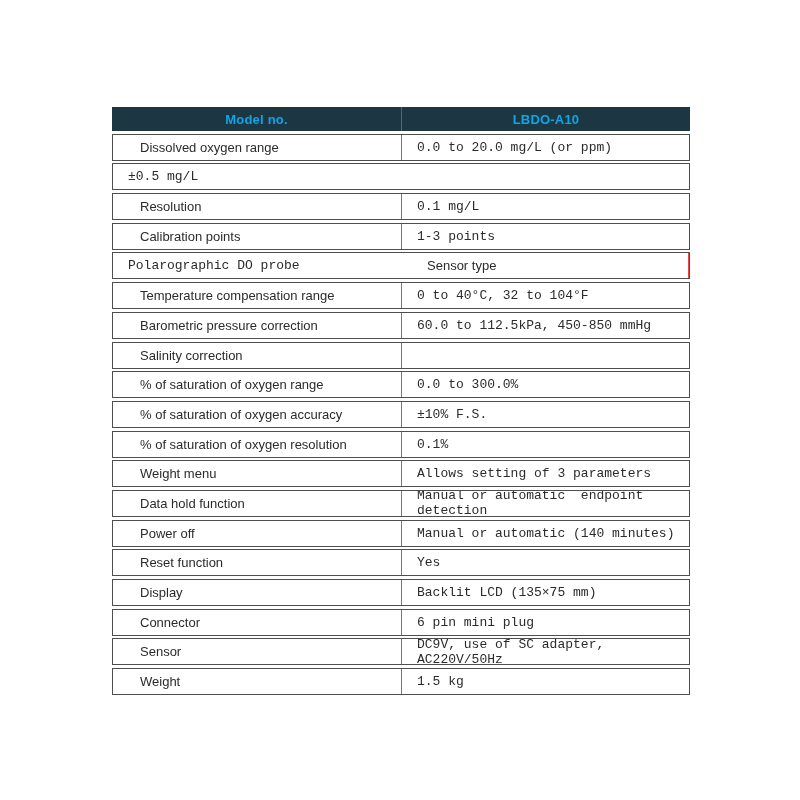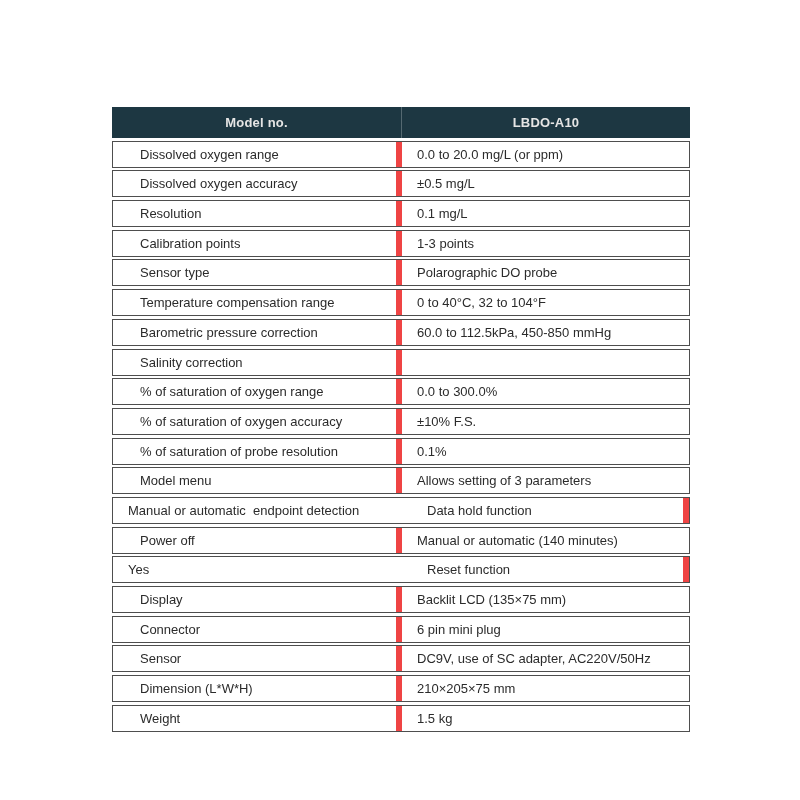--- a/index.html
+++ b/index.html
@@ -21,23 +21,23 @@
     position: absolute;
     left: 112px;
     top: 107px;
     width: 578px;
     display: flex;
     flex-direction: column;
     gap: 2.7px;
   }
   .thead {
     display: flex;
-    height: 31px;
+    height: 24px;
     background: #1d3742;
-    color: #e5e5e5;
+    color: #0ea5e9;
   }
   .thead .hcell {
     display: flex;
     align-items: center;
     justify-content: center;
     font-size: 13px;
     font-weight: bold;
     letter-spacing: 0.2px;
   }
   .thead .hcell.c1 {
@@ -58,57 +58,57 @@
     align-items: center;
     font-size: 13px;
     color: #2b2b2b;
     white-space: pre-wrap;
     overflow: hidden;
     box-sizing: border-box;
   }
   .cell.label {
     width: 289px;
     padding-left: 27px;
-    border-right: 6px solid #ef4444;
+    border-right: 1px solid #ef4444;
   }
   .cell.value {
     flex: 1;
     padding-left: 15px;
+    font-family: Liberation Mono, monospace;
   }
 </style>
 </head>
 <body>
 
 <div class="page">
   <div class="spec-table">
 
     <div class="thead">
       <div class="hcell c1">Model no.</div>
       <div class="hcell c2">LBDO-A10</div>
     </div>
 
     <div class="row">
       <div class="cell label">Dissolved oxygen range</div>
       <div class="cell value">0.0 to 20.0 mg/L (or ppm)</div>
     </div>
     <div class="row">
-      <div class="cell label">Dissolved oxygen accuracy</div>
       <div class="cell value">±0.5 mg/L</div>
     </div>
     <div class="row">
       <div class="cell label">Resolution</div>
       <div class="cell value">0.1 mg/L</div>
     </div>
     <div class="row">
       <div class="cell label">Calibration points</div>
       <div class="cell value">1-3 points</div>
     </div>
     <div class="row">
+      <div class="cell value">Polarographic DO probe</div>
       <div class="cell label">Sensor type</div>
-      <div class="cell value">Polarographic DO probe</div>
     </div>
     <div class="row">
       <div class="cell label">Temperature compensation range</div>
       <div class="cell value">0 to 40°C, 32 to 104°F</div>
     </div>
     <div class="row">
       <div class="cell label">Barometric pressure correction</div>
       <div class="cell value">60.0 to 112.5kPa, 450-850 mmHg</div>
     </div>
     <div class="row">
@@ -116,54 +116,50 @@
     </div>
     <div class="row">
       <div class="cell label">% of saturation of oxygen range</div>
       <div class="cell value">0.0 to 300.0%</div>
     </div>
     <div class="row">
       <div class="cell label">% of saturation of oxygen accuracy</div>
       <div class="cell value">±10% F.S.</div>
     </div>
     <div class="row">
-      <div class="cell label">% of saturation of probe resolution</div>
+      <div class="cell label">% of saturation of oxygen resolution</div>
       <div class="cell value">0.1%</div>
     </div>
     <div class="row">
-      <div class="cell label">Model menu</div>
+      <div class="cell label">Weight menu</div>
       <div class="cell value">Allows setting of 3 parameters</div>
     </div>
     <div class="row">
+      <div class="cell label">Data hold function</div>
       <div class="cell value">Manual or automatic  endpoint detection</div>
-      <div class="cell label">Data hold function</div>
     </div>
     <div class="row">
       <div class="cell label">Power off</div>
       <div class="cell value">Manual or automatic (140 minutes)</div>
     </div>
     <div class="row">
+      <div class="cell label">Reset function</div>
       <div class="cell value">Yes</div>
-      <div class="cell label">Reset function</div>
     </div>
     <div class="row">
       <div class="cell label">Display</div>
       <div class="cell value">Backlit LCD (135×75 mm)</div>
     </div>
     <div class="row">
       <div class="cell label">Connector</div>
       <div class="cell value">6 pin mini plug</div>
     </div>
     <div class="row">
       <div class="cell label">Sensor</div>
       <div class="cell value">DC9V, use of SC adapter, AC220V/50Hz</div>
     </div>
     <div class="row">
-      <div class="cell label">Dimension (L*W*H)</div>
-      <div class="cell value">210×205×75 mm</div>
-    </div>
-    <div class="row">
       <div class="cell label">Weight</div>
       <div class="cell value">1.5 kg</div>
     </div>
 
   </div>
 </div>
 
 </body></html>

